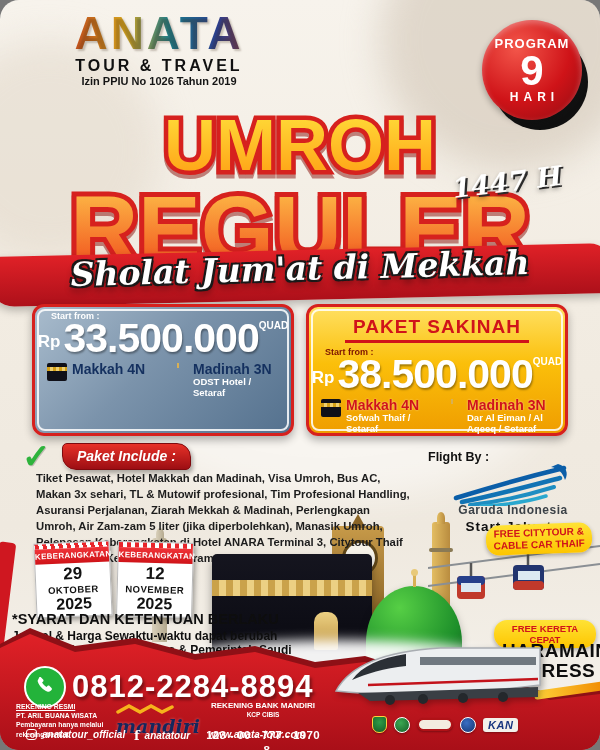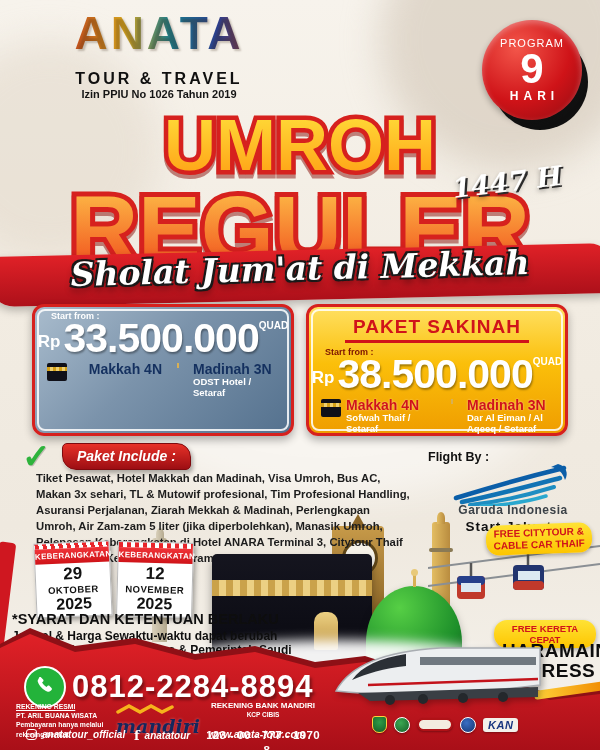--- a/index.html
+++ b/index.html
@@ -1,42 +1,42 @@
 <!DOCTYPE html>
 <html><head>
 <meta charset="utf-8">
 <style>
   html,body{margin:0;padding:0;background:#777;}
   #poster{position:relative;width:600px;height:750px;overflow:hidden;
     font-family:"Liberation Sans",sans-serif;
-    background:linear-gradient(180deg,#f7f3ec 0%,#f2ece2 40%,#efe9df 70%,#f5f2ec 100%);}
+    background:linear-gradient(180deg,#f7f3ec 0%,#f2ece2 40%,#efe9df 70%,#f5f2ec 100%);border-radius:19px;}
   [data-name]{box-sizing:border-box;}
 
   
   .bg-glow{position:absolute;border-radius:50%;filter:blur(18px);z-index:0;}
   .bg1{left:380px;top:-90px;width:260px;height:260px;background:rgba(205,193,176,.55);}
   .bg2{left:-60px;top:40px;width:220px;height:220px;background:rgba(222,211,196,.45);}
   .bg3{left:120px;top:300px;width:420px;height:200px;background:rgba(255,255,255,.5);}
 
   
   .brand{position:absolute;left:14px;top:10px;width:290px;text-align:center;z-index:2;}
   .brand-name{font-size:46px;font-weight:900;letter-spacing:3px;line-height:1;
     background:linear-gradient(90deg,#2e5fa3,#c2541d 22%,#d8a51f 38%,#1c7d8c 54%,#2b3f8f 70%,#b03a2e 86%,#274b8f);
     -webkit-background-clip:text;background-clip:text;color:transparent;
     text-shadow:2px 2px 2px rgba(60,40,20,.25);}
-  .brand-sub{font-size:16px;font-weight:900;letter-spacing:3px;color:#101010;margin-top:14px;}
+  .brand-sub{font-size:16px;font-weight:900;letter-spacing:3px;color:#101010;margin-top:1px;}
   .license{font-size:11px;font-weight:800;color:#151515;line-height:1.25;}
 
   .badge-shadow{position:absolute;left:492px;top:34px;width:96px;height:96px;border-radius:50%;
     background:radial-gradient(circle at 40% 35%,#3a3a3a,#101010 70%);z-index:1;}
   .badge{position:absolute;left:482px;top:20px;width:100px;height:100px;border-radius:50%;
     background:radial-gradient(circle at 35% 28%,#f3564a,#cf1318 55%,#8e0c12);
     box-shadow:inset 0 3px 6px rgba(255,255,255,.35), 0 3px 6px rgba(0,0,0,.3);
     display:flex;flex-direction:column;align-items:center;justify-content:center;color:#fff;z-index:2;}
-  .badge .t{font-size:11px;font-weight:400;letter-spacing:1px;text-align:right;}
+  .badge .t{font-size:13px;font-weight:700;letter-spacing:1px;text-align:right;}
   .badge .n{font-size:42px;font-weight:900;line-height:.95;}
   .badge .b{font-size:12px;font-weight:900;letter-spacing:5px;margin-left:5px;}
 
   
   .title-svg{position:absolute;left:0;top:102px;z-index:2;}
   .title-svg text{font-family:"Liberation Sans",sans-serif;font-weight:bold;
     filter:drop-shadow(0 4px 0 rgba(135,15,10,.5));}
   .year{position:absolute;left:452px;top:164px;width:150px;z-index:3;color:#fff;
     font-style:italic;font-weight:800;font-size:27px;font-family:"DejaVu Serif",serif;
     transform:rotate(-7deg);text-shadow:2px 2px 0 #2a2a2a,0 3px 5px rgba(0,0,0,.4);}
@@ -60,21 +60,21 @@
   .panel-gold .panel-name{color:#d0131a;border-color:#d0131a;}
   .startfrom{font-size:9px;font-weight:800;margin:4px 0 0 16px;}
   .panel-blue .startfrom{color:#fff;}
   .panel-gold .startfrom{color:#7c1300;}
   .price-row{display:flex;align-items:flex-start;justify-content:center;color:#fff;margin-top:-3px;}
   .price-cur{font-size:17px;font-weight:900;margin-top:14px;margin-right:3px;}
   .price-val{font-size:41px;font-weight:900;letter-spacing:-1px;line-height:1;
     text-shadow:1px 2px 2px rgba(0,0,0,.35);}
   .price-quad{font-size:10px;font-weight:800;margin-top:2px;}
   .hotels{display:flex;gap:6px;padding:2px 8px 0 12px;}
-  .hcol{display:flex;gap:5px;flex:1;justify-content:space-between;}
+  .hcol{display:flex;gap:5px;flex:1;}
   .hcol .txt{line-height:1.15;}
   .hlabel{font-size:14px;font-weight:900;}
   .panel-blue .hlabel{color:#14305f;}
   .panel-gold .hlabel{color:#d0131a;text-shadow:0 0 2px rgba(255,255,255,.6);}
   .hhotel{font-size:9.5px;font-weight:800;color:#fff;}
   .kaaba-ico{width:20px;height:18px;background:#101018;border-radius:2px;position:relative;flex:none;margin-top:2px;}
   .kaaba-ico::after{content:"";position:absolute;left:0;right:0;top:4px;height:4px;
     background:repeating-linear-gradient(90deg,#d4a017 0 3px,#f0cf6e 3px 6px);}
   .mosque-ico{width:20px;height:18px;position:relative;flex:none;margin-top:2px;}
   .mosque-ico .pole{position:absolute;left:9px;top:0;width:2px;height:5px;background:#d8b054;}

